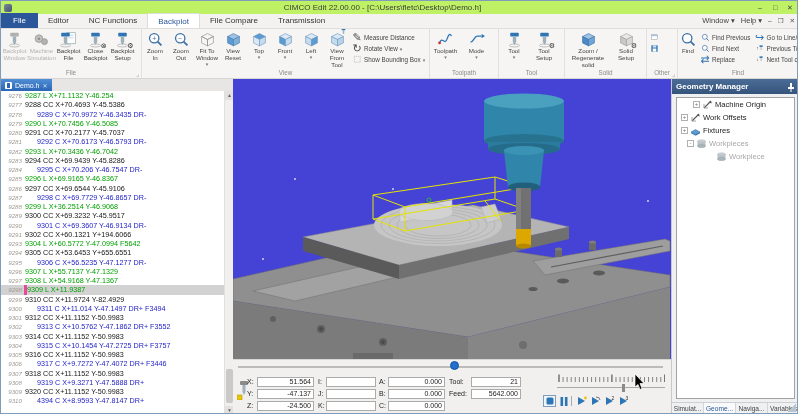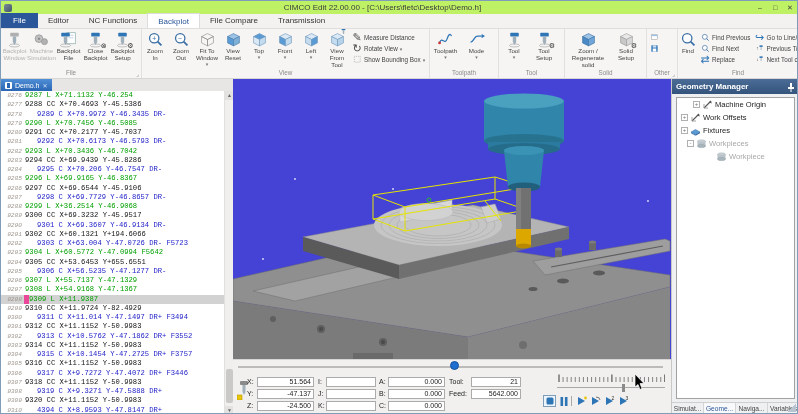--- a/index.html
+++ b/index.html
@@ -43,26 +43,26 @@
   .rsmall .dd{font-size:5px;color:#777;margin-left:2px;}
   
   .editor{position:absolute;left:0;top:78px;width:232px;height:336px;background:#fff;}
   .etabs{height:12px;background:#e8e6e4;display:flex;}
   .etab{display:flex;align-items:center;background:linear-gradient(#4f8fd6,#2a66b4);color:#fff;
         font-size:7px;padding:0 4px;gap:3px;}
   .eticon{width:7px;height:7px;background:#fff;border-radius:1px;position:relative;}
   .eticon::after{content:"";position:absolute;left:2px;top:1px;width:3px;height:5px;background:#2a66b4;}
   .eclose{font-size:6px;color:#cfe0f5;}
   .code{position:absolute;left:0;top:12px;width:223px;height:324px;overflow:hidden;
-        font-family:Liberation Mono, monospace;font-size:7.2px;background:#fff;}
+        font-family:Liberation Sans, sans-serif;font-size:7.2px;background:#fff;}
   .cline{height:9.26px;line-height:9.26px;display:flex;white-space:pre;}
   .cline .gut{width:21px;text-align:right;color:#a09890;font-style:italic;font-size:6.2px;flex:0 0 21px;padding-right:3px;}
   .cline .txt{flex:1;}
   .cline.cur{background:#d2d2d2;}
-  .cline.cur .txt{border-left:5px solid #ec4899;margin-left:-1px;}
+  .cline.cur .txt{border-left:3px solid #ec4899;margin-left:-1px;}
   .cg{color:#00a000;} .cb{color:#2222c8;padding-left:12px;} .ck{color:#141414;}
   .vsb{position:absolute;right:0;top:12px;width:9px;height:324px;background:#f0efee;border-left:1px solid #e0e0e0;box-sizing:border-box;}
   .vsb .arr{position:absolute;left:0;width:9px;height:9px;background:#e4e2e0;color:#666;font-size:5px;text-align:center;line-height:9px;}
   .vsb .thumb{position:absolute;left:1px;width:7px;height:34px;background:#cbc9c7;border-radius:2px;}
   
   .viewport{position:absolute;left:232px;top:78px;width:438px;height:280px;background:#4543d6;}
   .viewport svg{display:block;}
   
   .progress{position:absolute;left:232px;top:358px;width:438px;height:13px;background:#f1f0ef;border-top:1px solid #d8d6d4;box-sizing:border-box;}
   .progress .track{position:absolute;left:5px;right:8px;top:6px;height:2px;background:#bdbbb9;}
@@ -110,20 +110,27 @@
 
   <div class="menubar">
     <div id="menutabs">
         <div class="mtab file">File</div>
         <div class="mtab">Editor</div>
         <div class="mtab">NC Functions</div>
         <div class="mtab sel">Backplot</div>
         <div class="mtab">File Compare</div>
         <div class="mtab">Transmission</div>
       </div>
+    <div class="menuright">
+      <span><span>Window</span> ▾</span>
+      <span><span>Help</span> ▾</span>
+      <span class="sm">–</span>
+      <span class="sm">❒</span>
+      <span class="sm">✕</span>
+    </div>
   </div>
 
   <div class="ribbon" id="ribbon">
       <div class="rgroup" style="width: 141px;">
         <div class="ritems">
           <button class="rbig dis" style="border: none; background: transparent; cursor: default; width: 27px;">
             <span class="icon">
               <svg viewBox="0 0 20 20">
                 <rect x="5" y="2" width="10" height="4.5" rx="1" fill="#b0b0b0"></rect>
                 <rect x="8" y="6.5" width="4" height="6.5" fill="#9fb0bb"></rect>
@@ -502,21 +509,20 @@
         <div class="cline"><span class="gut">9282</span><span class="txt cg">9293 L X+70.3436 Y-46.7042</span></div>
         <div class="cline"><span class="gut">9283</span><span class="txt ck">9294 CC X+69.9439 Y-45.8286</span></div>
         <div class="cline"><span class="gut">9284</span><span class="txt cb">9295 C X+70.206 Y-46.7547 DR-</span></div>
         <div class="cline"><span class="gut">9285</span><span class="txt cg">9296 L X+69.9165 Y-46.8367</span></div>
         <div class="cline"><span class="gut">9286</span><span class="txt ck">9297 CC X+69.6544 Y-45.9106</span></div>
         <div class="cline"><span class="gut">9287</span><span class="txt cb">9298 C X+69.7729 Y-46.8657 DR-</span></div>
         <div class="cline"><span class="gut">9288</span><span class="txt cg">9299 L X+36.2514 Y-46.9068</span></div>
         <div class="cline"><span class="gut">9289</span><span class="txt ck">9300 CC X+69.3232 Y-45.9517</span></div>
         <div class="cline"><span class="gut">9290</span><span class="txt cb">9301 C X+69.3607 Y-46.9134 DR-</span></div>
         <div class="cline"><span class="gut">9291</span><span class="txt ck">9302 CC X+60.1321 Y+194.6066</span></div>
-        <div class="cline"><span class="gut">9292</span><span class="txt cb">9303 C X+63.004 Y-47.0726 DR- F5723</span></div>
         <div class="cline"><span class="gut">9293</span><span class="txt cg">9304 L X+60.5772 Y-47.0994 F5642</span></div>
         <div class="cline"><span class="gut">9294</span><span class="txt ck">9305 CC X+53.6453 Y+655.6551</span></div>
         <div class="cline"><span class="gut">9295</span><span class="txt cb">9306 C X+56.5235 Y-47.1277 DR-</span></div>
         <div class="cline"><span class="gut">9296</span><span class="txt cg">9307 L X+55.7137 Y-47.1329</span></div>
         <div class="cline"><span class="gut">9297</span><span class="txt cg">9308 L X+54.9168 Y-47.1367</span></div>
         <div class="cline cur"><span class="gut">9298</span><span class="txt cg">9309 L X+11.9387</span></div>
         <div class="cline"><span class="gut">9299</span><span class="txt ck">9310 CC X+11.9724 Y-82.4929</span></div>
         <div class="cline"><span class="gut">9300</span><span class="txt cb">9311 C X+11.014 Y-47.1497 DR+ F3494</span></div>
         <div class="cline"><span class="gut">9301</span><span class="txt ck">9312 CC X+11.1152 Y-50.9983</span></div>
         <div class="cline"><span class="gut">9302</span><span class="txt cb">9313 C X+10.5762 Y-47.1862 DR+ F3552</span></div>

